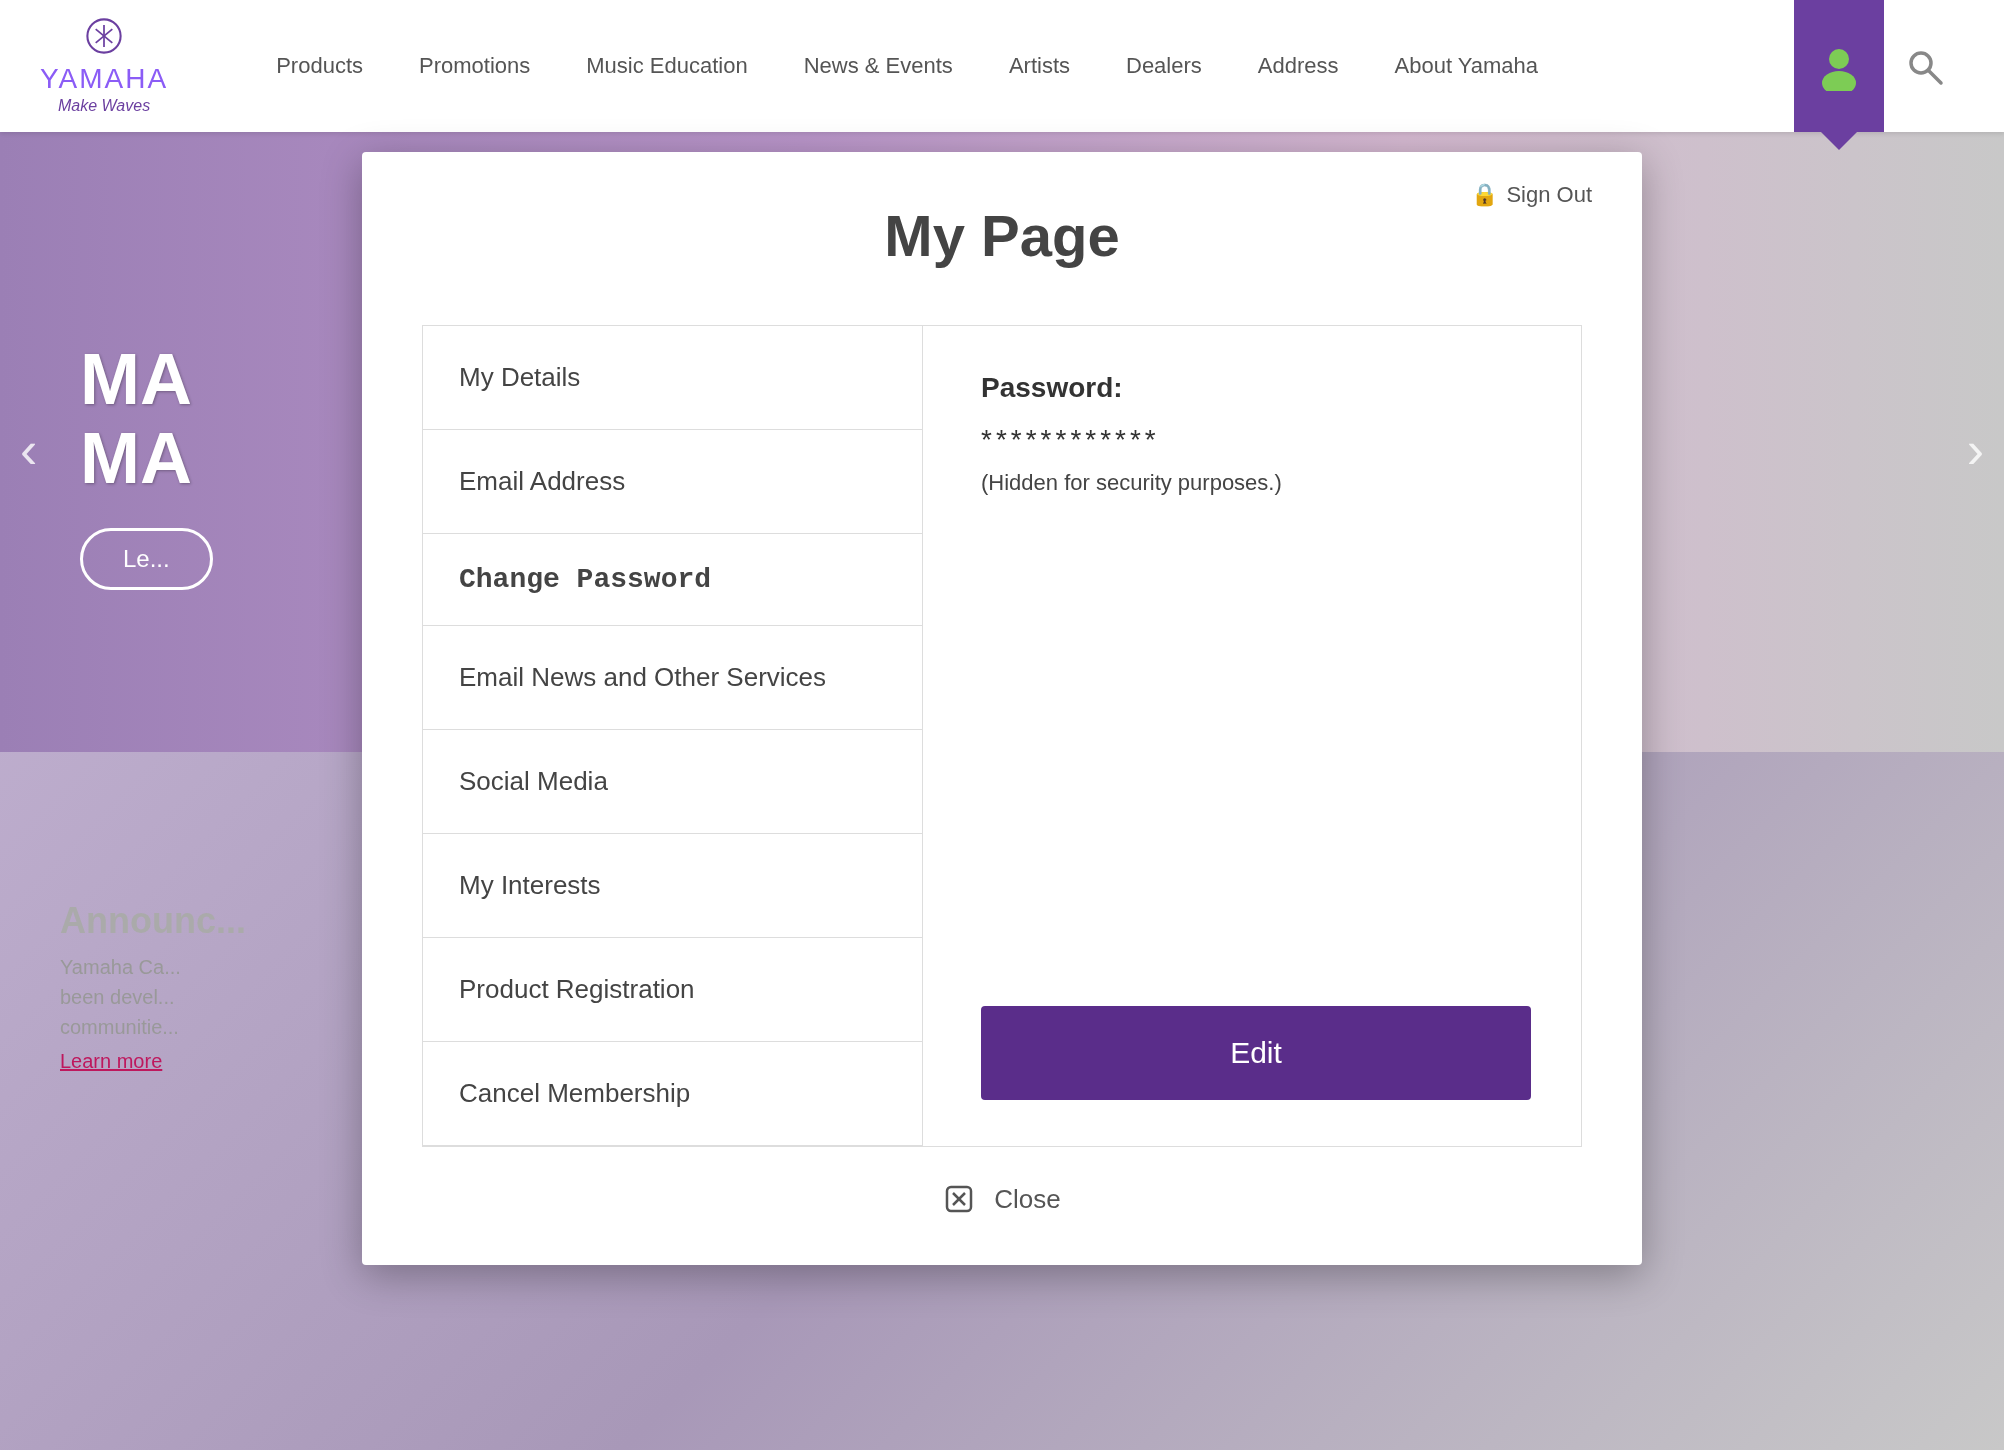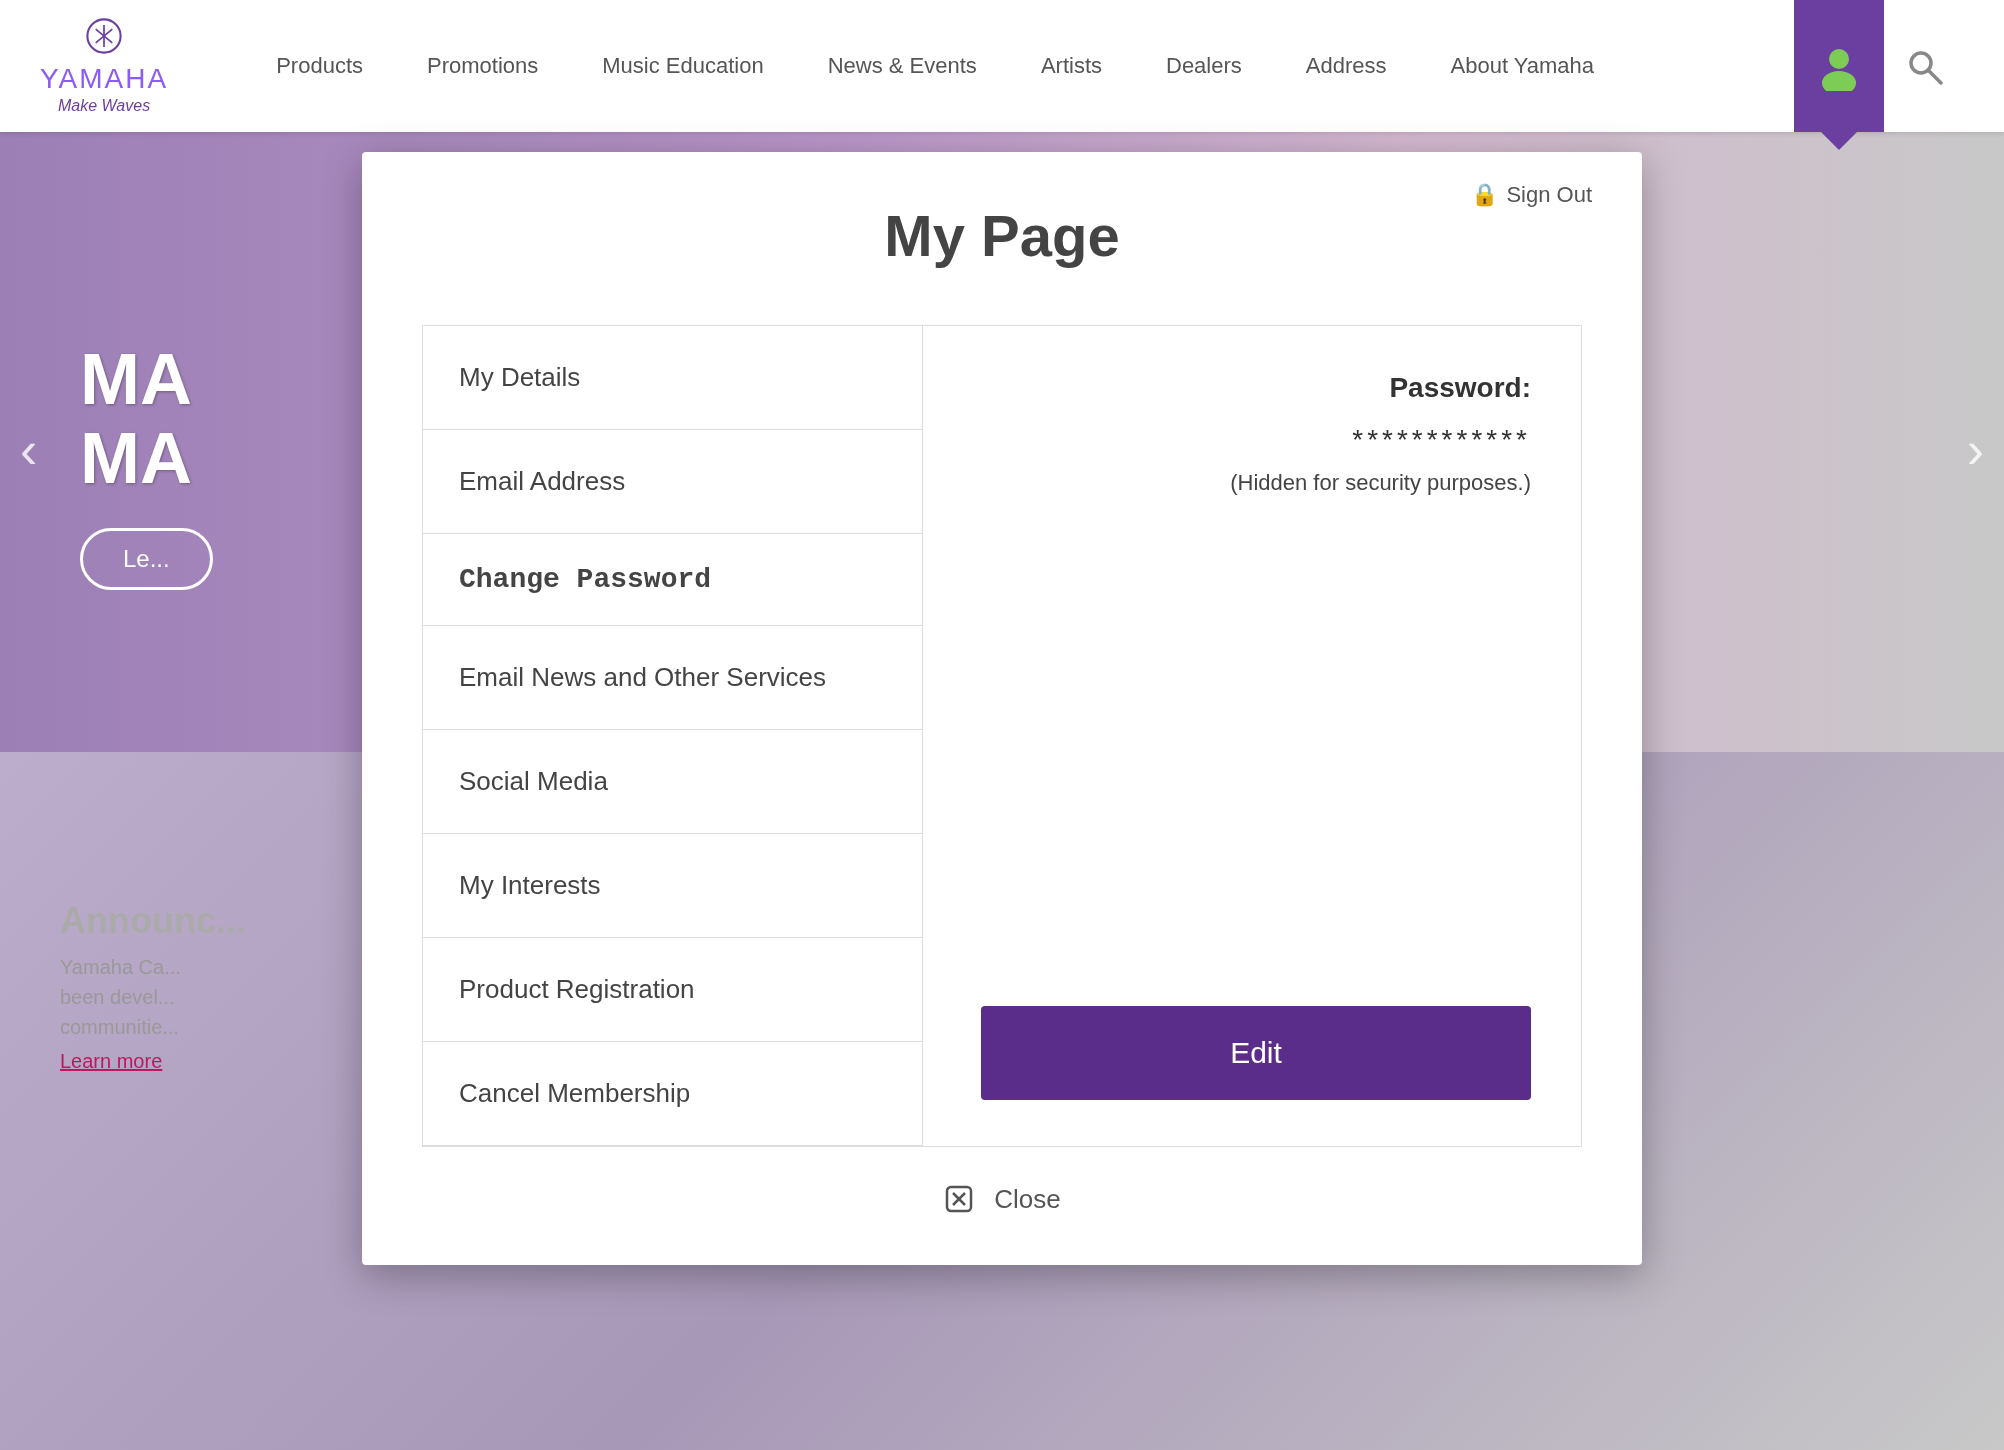--- a/index.html
+++ b/index.html
@@ -66,21 +66,21 @@
     .logo-tagline {
       color: #6b3fa0;
       font-size: 16px;
       font-style: italic;
       margin-top: 2px;
     }
 
     nav {
       display: flex;
       align-items: flex-start;
-      gap: 8px;
+      gap: 0;
       flex: 1;
     }
 
     .nav-item {
       color: #555;
       font-size: 22px;
       padding: 0 28px;
       cursor: pointer;
       white-space: nowrap;
       height: 132px;
@@ -288,21 +288,20 @@
       flex: 1;
       padding: 46px 50px;
       display: flex;
       flex-direction: column;
       justify-content: space-between;
       min-height: 700px;
     }
 
     .password-section {
       flex: 1;
-      text-align: right;
     }
 
     .password-label {
       font-size: 28px;
       font-weight: bold;
       color: #333;
       margin-bottom: 20px;
     }
 
     .password-dots {

